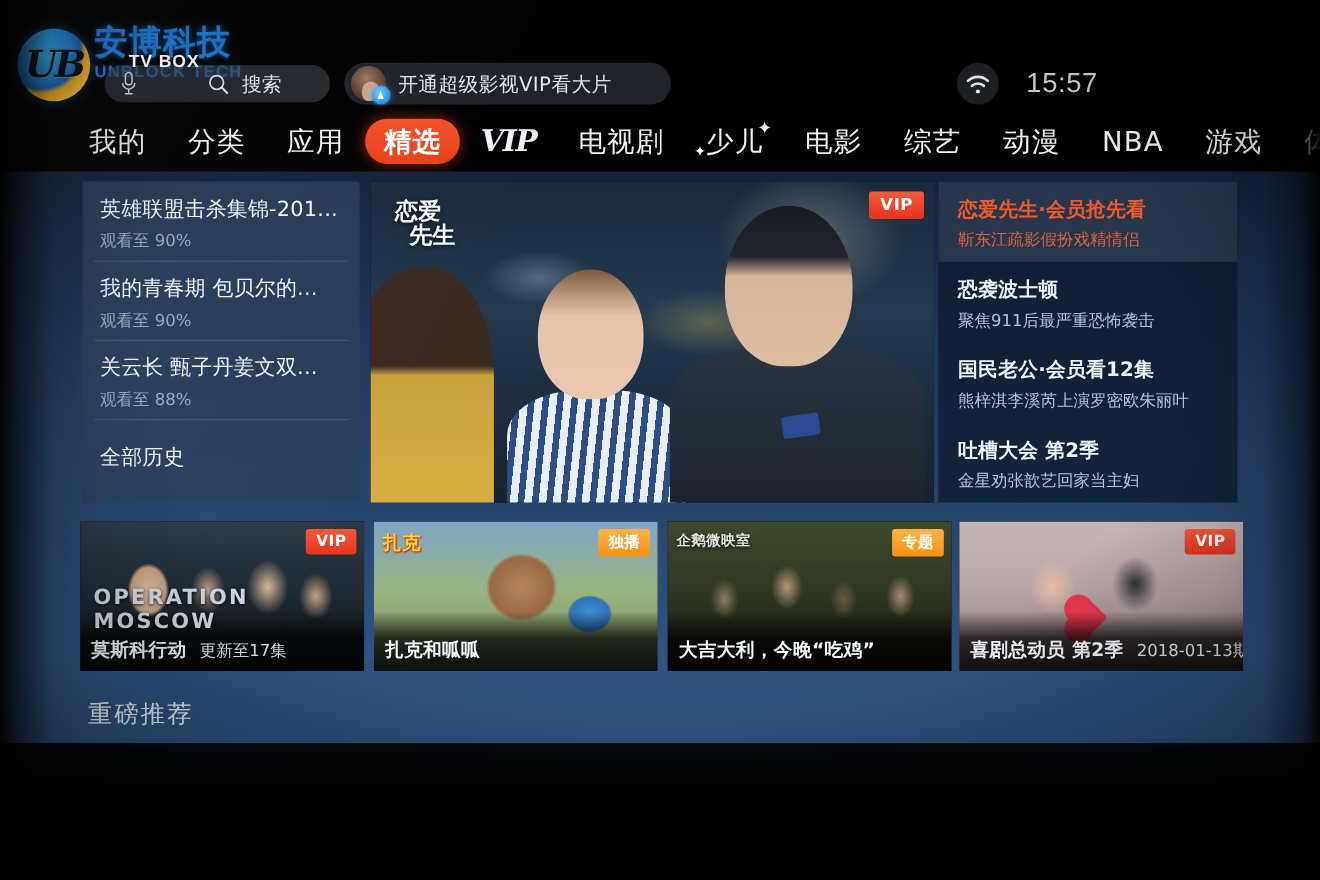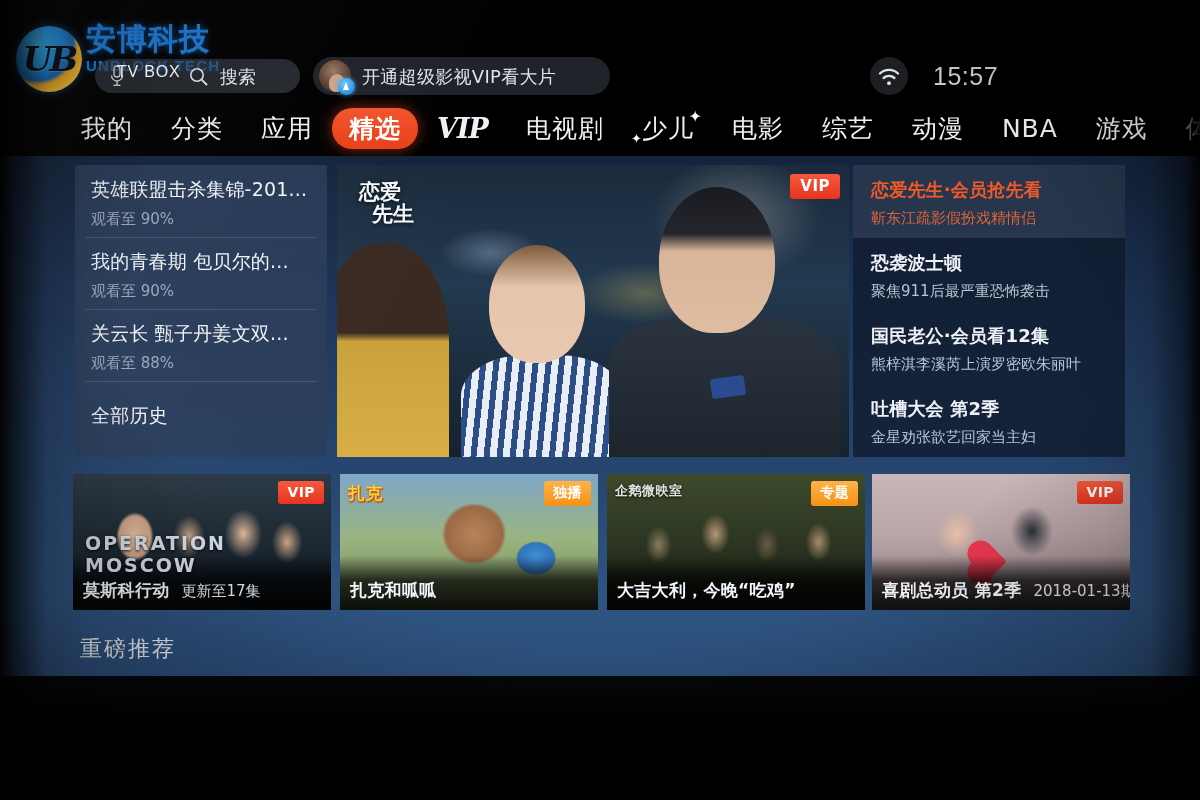--- a/index.html
+++ b/index.html
@@ -112,23 +112,23 @@
   #search-label {
     position: absolute;
     left: 125px; top: 6px;
     font-family: "DejaVu Sans", sans-serif;
     font-size: 18px;
     color: #e6e9ee;
   }
 
   #brand-tvbox {
     position: absolute;
-    left: 117px; top: 63px;
+    left: 117px; top: 48px;
     font-size: 16px;
-    font-weight: 400;
+    font-weight: 700;
     color: #e9edf3;
     letter-spacing: 0.8px;
     z-index: 5;
   }
 
   #promo-pill {
     position: absolute;
     left: 313px; top: 57px;
     width: 297px; height: 38px;
     border-radius: 19px;

